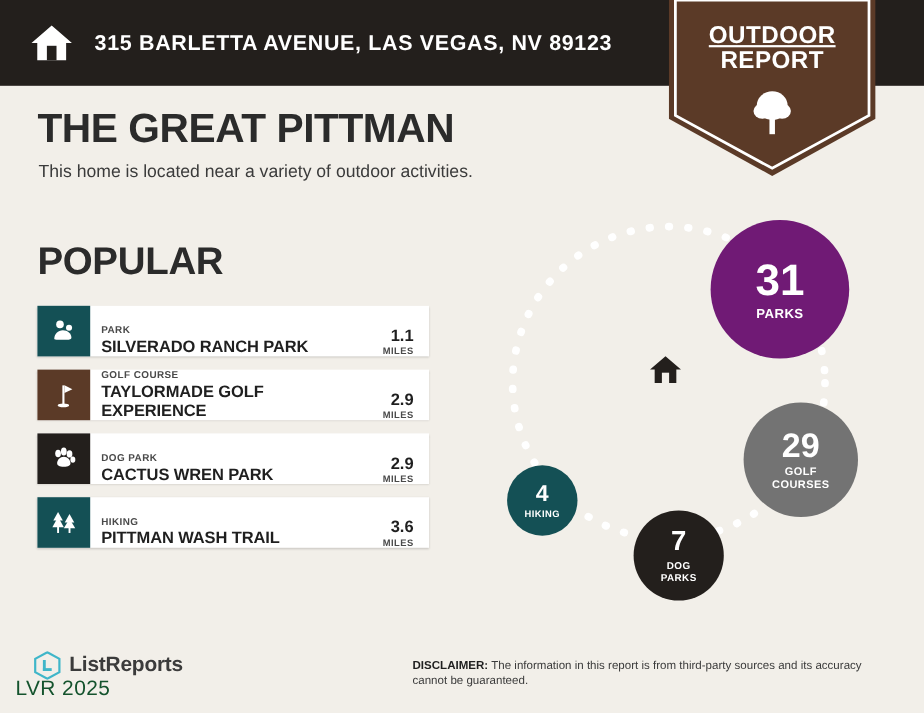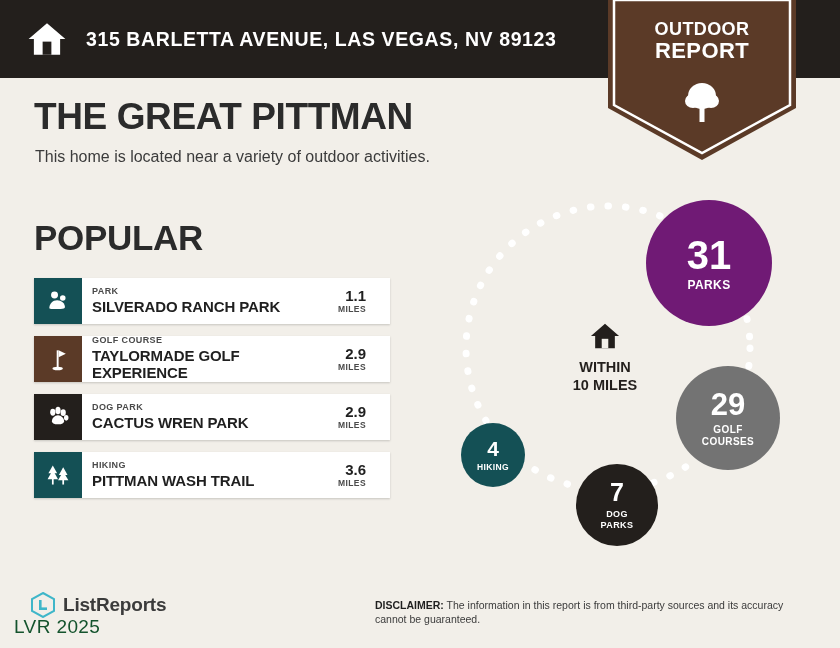--- a/index.html
+++ b/index.html
@@ -64,24 +64,25 @@
   .badge-text {
     position: absolute;
     top: 20px;
     left: 0;
     width: 188px;
     text-align: center;
     color: #fff;
     line-height: 1.06;
   }
   .badge-text .l1 {
-    font-size: 18px;
+    font-size: 22px;
     font-weight: bold;
     letter-spacing: 0.4px;
     display: block;
+    text-decoration: underline;
   }
   .badge-text .l2 {
     font-size: 22px;
     font-weight: bold;
     letter-spacing: 0.4px;
     display: block;
   }
   .badge-tree {
     position: absolute;
     top: 80px;
@@ -136,23 +137,23 @@
   .row-icon {
     width: 48px;
     min-width: 48px;
     display: flex;
     align-items: center;
     justify-content: center;
   }
   .row-body {
     flex: 1;
     display: flex;
-    align-items: center;
+    align-items: flex-end;
     padding-left: 10px;
-    padding-right: 16px;
+    padding-right: 6px;
     border-radius: 10px;
   }
   .row-texts {
     flex: 1;
     display: flex;
     flex-direction: column;
     justify-content: center;
   }
   .row-cat {
     font-size: 9px;
@@ -443,24 +444,20 @@
     <svg class="dots" width="390" height="380" viewBox="0 0 390 380" aria-hidden="true">
       <circle cx="178" cy="168" r="142" fill="none" stroke="#ffffff" stroke-width="7" stroke-linecap="round" stroke-dasharray="0.6 17"></circle>
     </svg>
 
     <span class="center-home">
       <svg viewBox="0 0 32 32" width="30" height="30" aria-hidden="true">
         <path d="M16 3 L31 16 L26.5 16 L26.5 29 L5.5 29 L5.5 16 L1 16 Z" fill="#231f1c"></path>
         <rect x="12.5" y="19" width="7" height="10" fill="#f2efe9"></rect>
       </svg>
     </span>
-    <div class="center-text">
-      <div>WITHIN</div>
-      <div>10 MILES</div>
-    </div>
 
     <div class="bubble b-parks">
       <span class="n">31</span>
       <span class="lbl">PARKS</span>
     </div>
 
     <div class="bubble b-golf">
       <span class="n">29</span>
       <span class="lbl">GOLF</span>
       <span class="lbl" style="margin-top:1px">COURSES</span>

